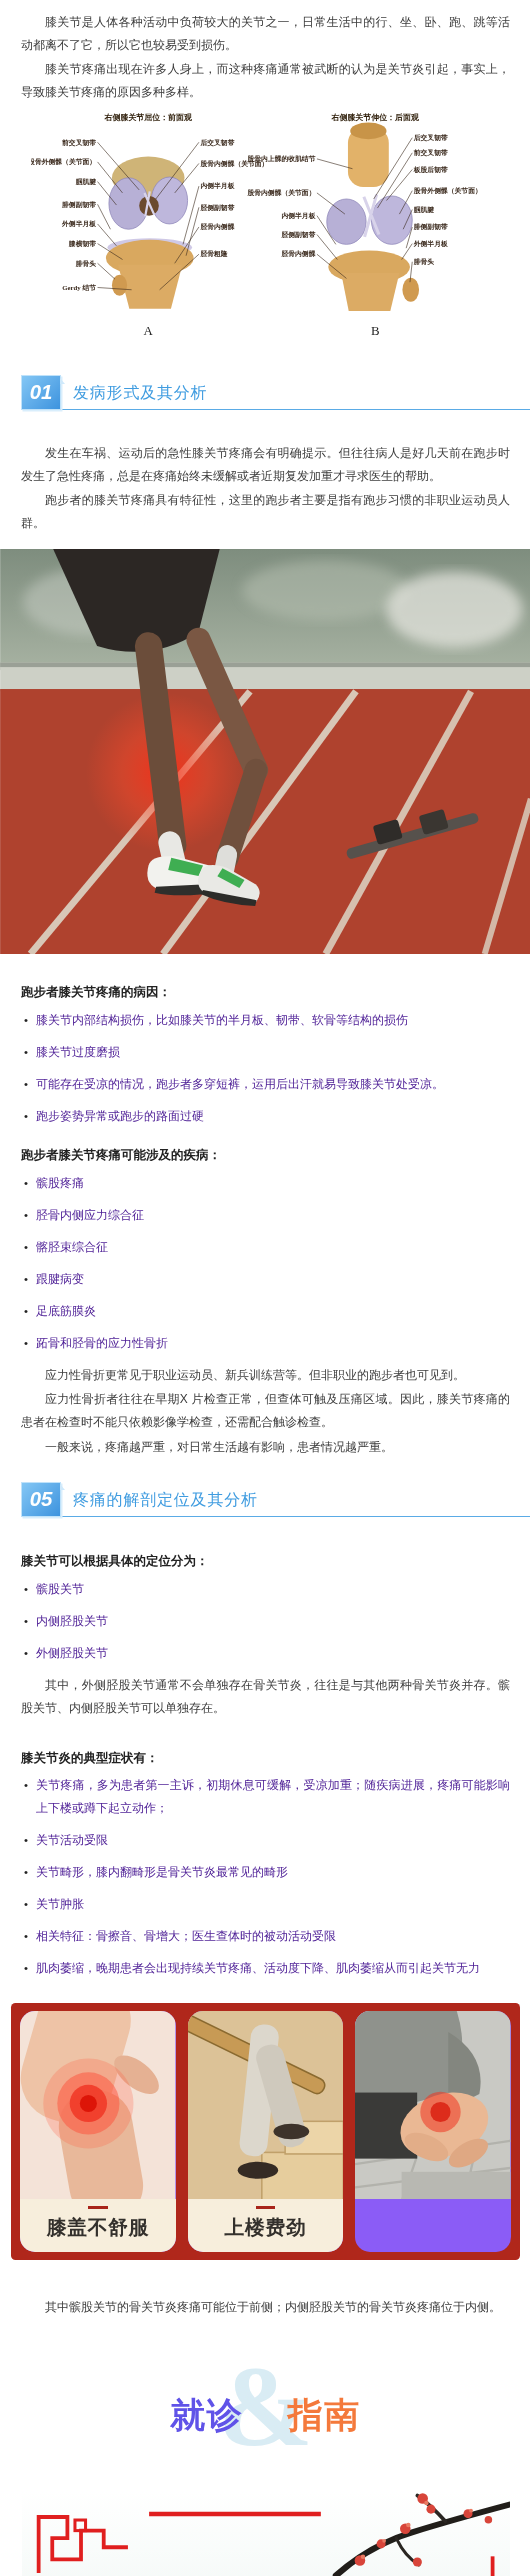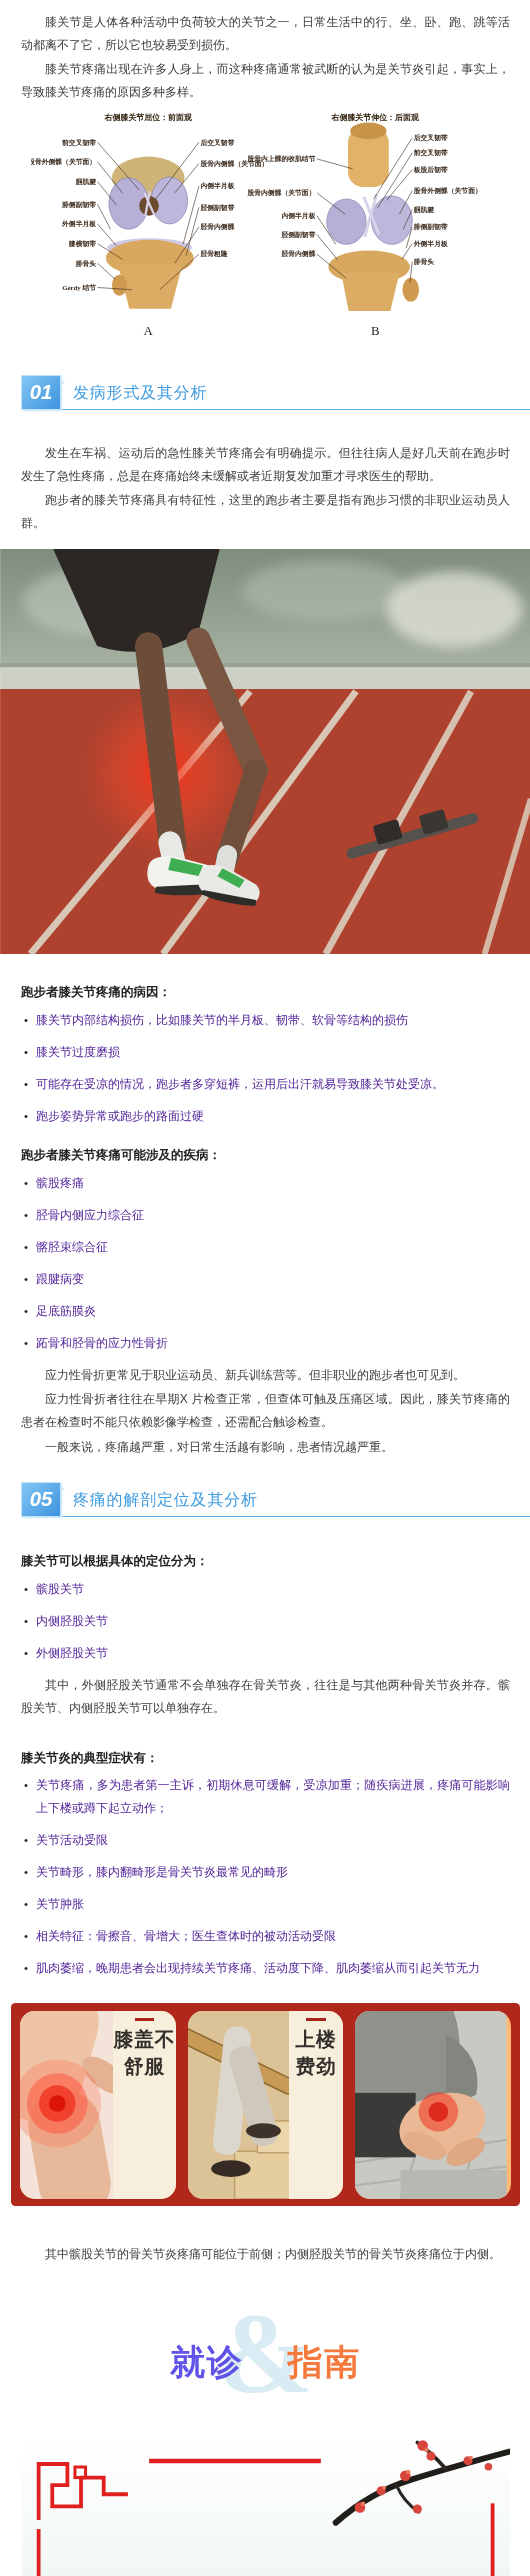--- a/index.html
+++ b/index.html
@@ -32,21 +32,21 @@
   .ana-title{font-family:"Liberation Serif","DejaVu Serif",serif;font-weight:bold;fill:#33230f;font-size:10.5px;}
   .ana-letter{font-family:"Liberation Serif","DejaVu Serif",serif;fill:#222;font-size:17px;}
   .ana-line{stroke:#3a291c;stroke-width:0.8;}
 
   
   .photo-block{margin:13.6px 0 0 0;}
   .photo-block svg{display:block;}
 
   
   .cards-strip{margin:23px 11.4px 0 11.4px;background:#b0271b;border-radius:4.5px;padding:7.6px 9px;display:flex;gap:12px;}
-  .sym-card{flex:1;border-radius:15px;overflow:hidden;background:#fdba74;display:flex;}
+  .sym-card{flex:1;border-radius:15px;overflow:hidden;background:#8b5cf6;display:flex;flex-direction:column;}
   .sym-photo{height:188px;}
   .sym-photo svg{display:block;width:100%;height:188px;}
   .sym-caption-box{background:#f7eedc;text-align:center;padding:6.8px 0 11.4px 0;}
   .sym-dash{width:19.7px;height:3px;background:#a8241a;margin:0 auto 5.3px auto;}
   .sym-caption{font-size:19.7px;font-weight:bold;color:#33302c;letter-spacing:0.8px;}
 
   
   .guide-header{position:relative;text-align:center;margin:44px 0 30px 0;height:98px;}
   .guide-amp{position:absolute;left:50%;top:50%;transform:translate(-50%,-54%);font-size:114px;font-weight:bold;
     color:#d9ecf4;font-family:"Liberation Serif",serif;z-index:0;}

